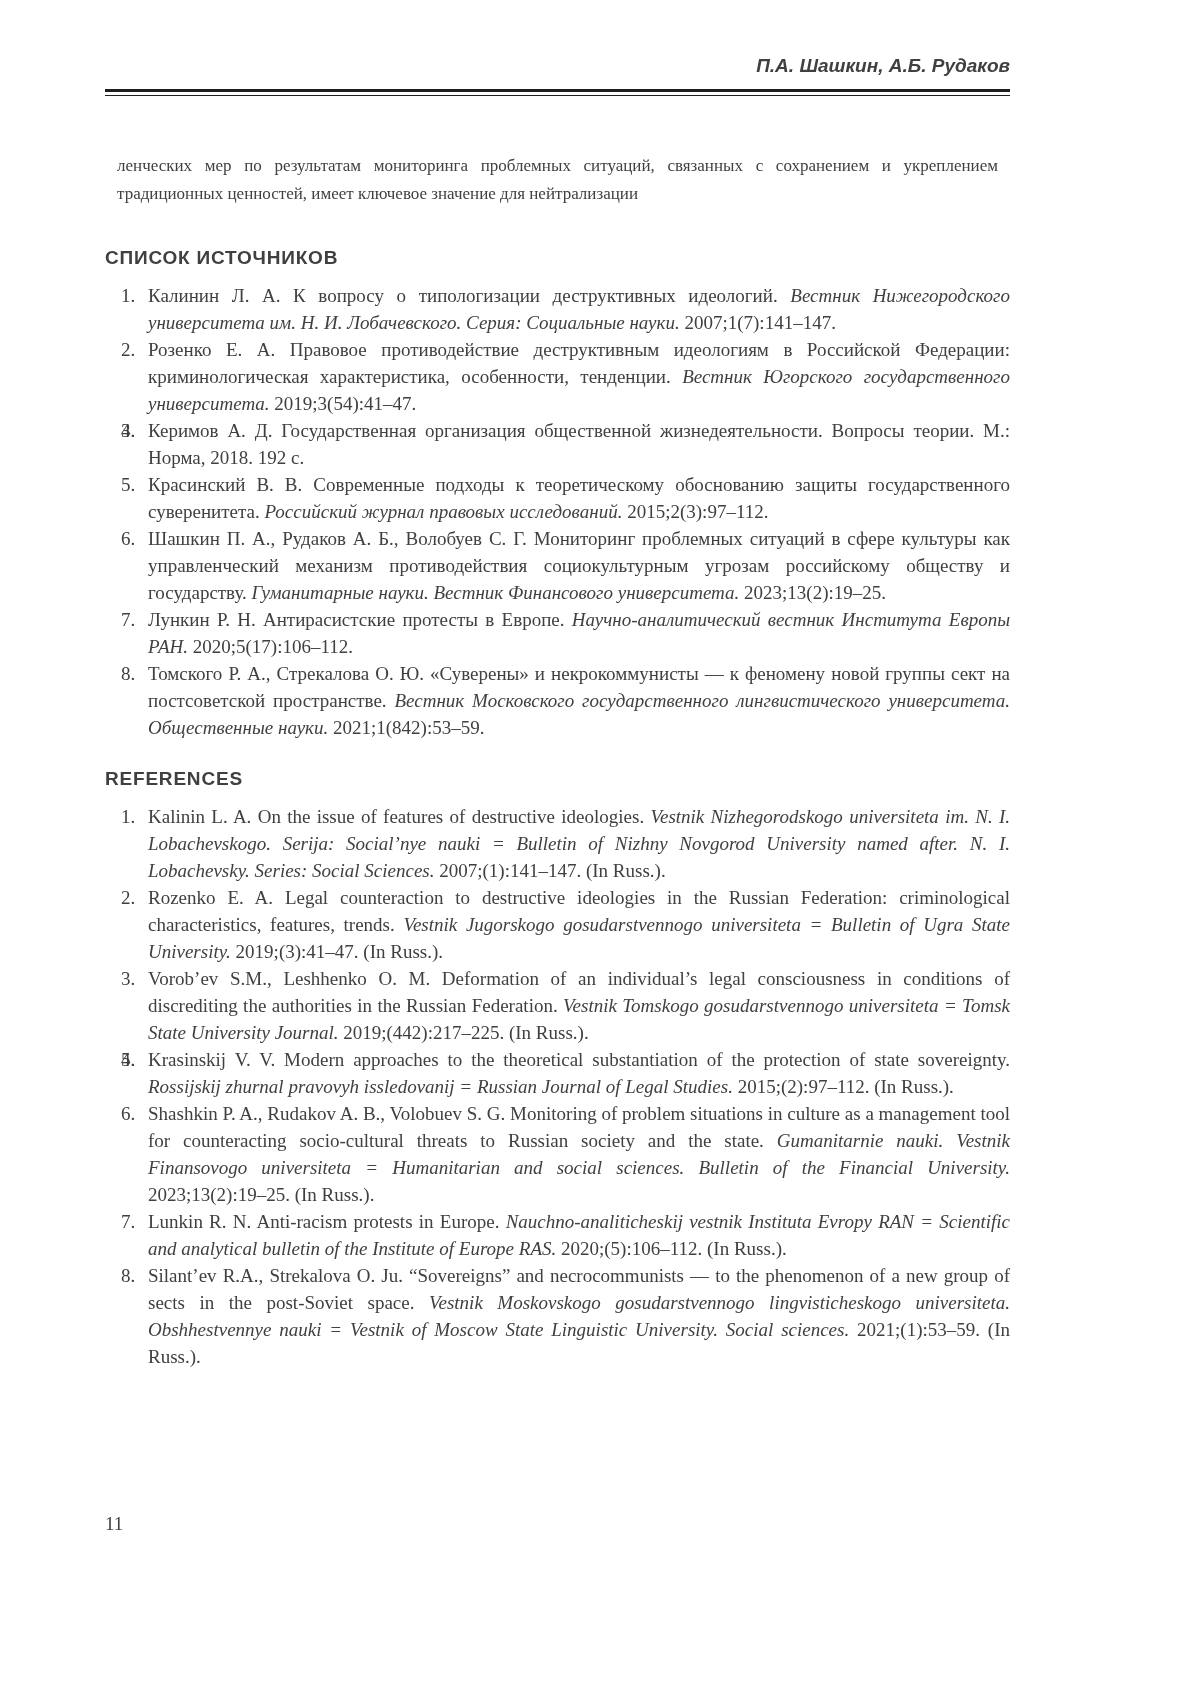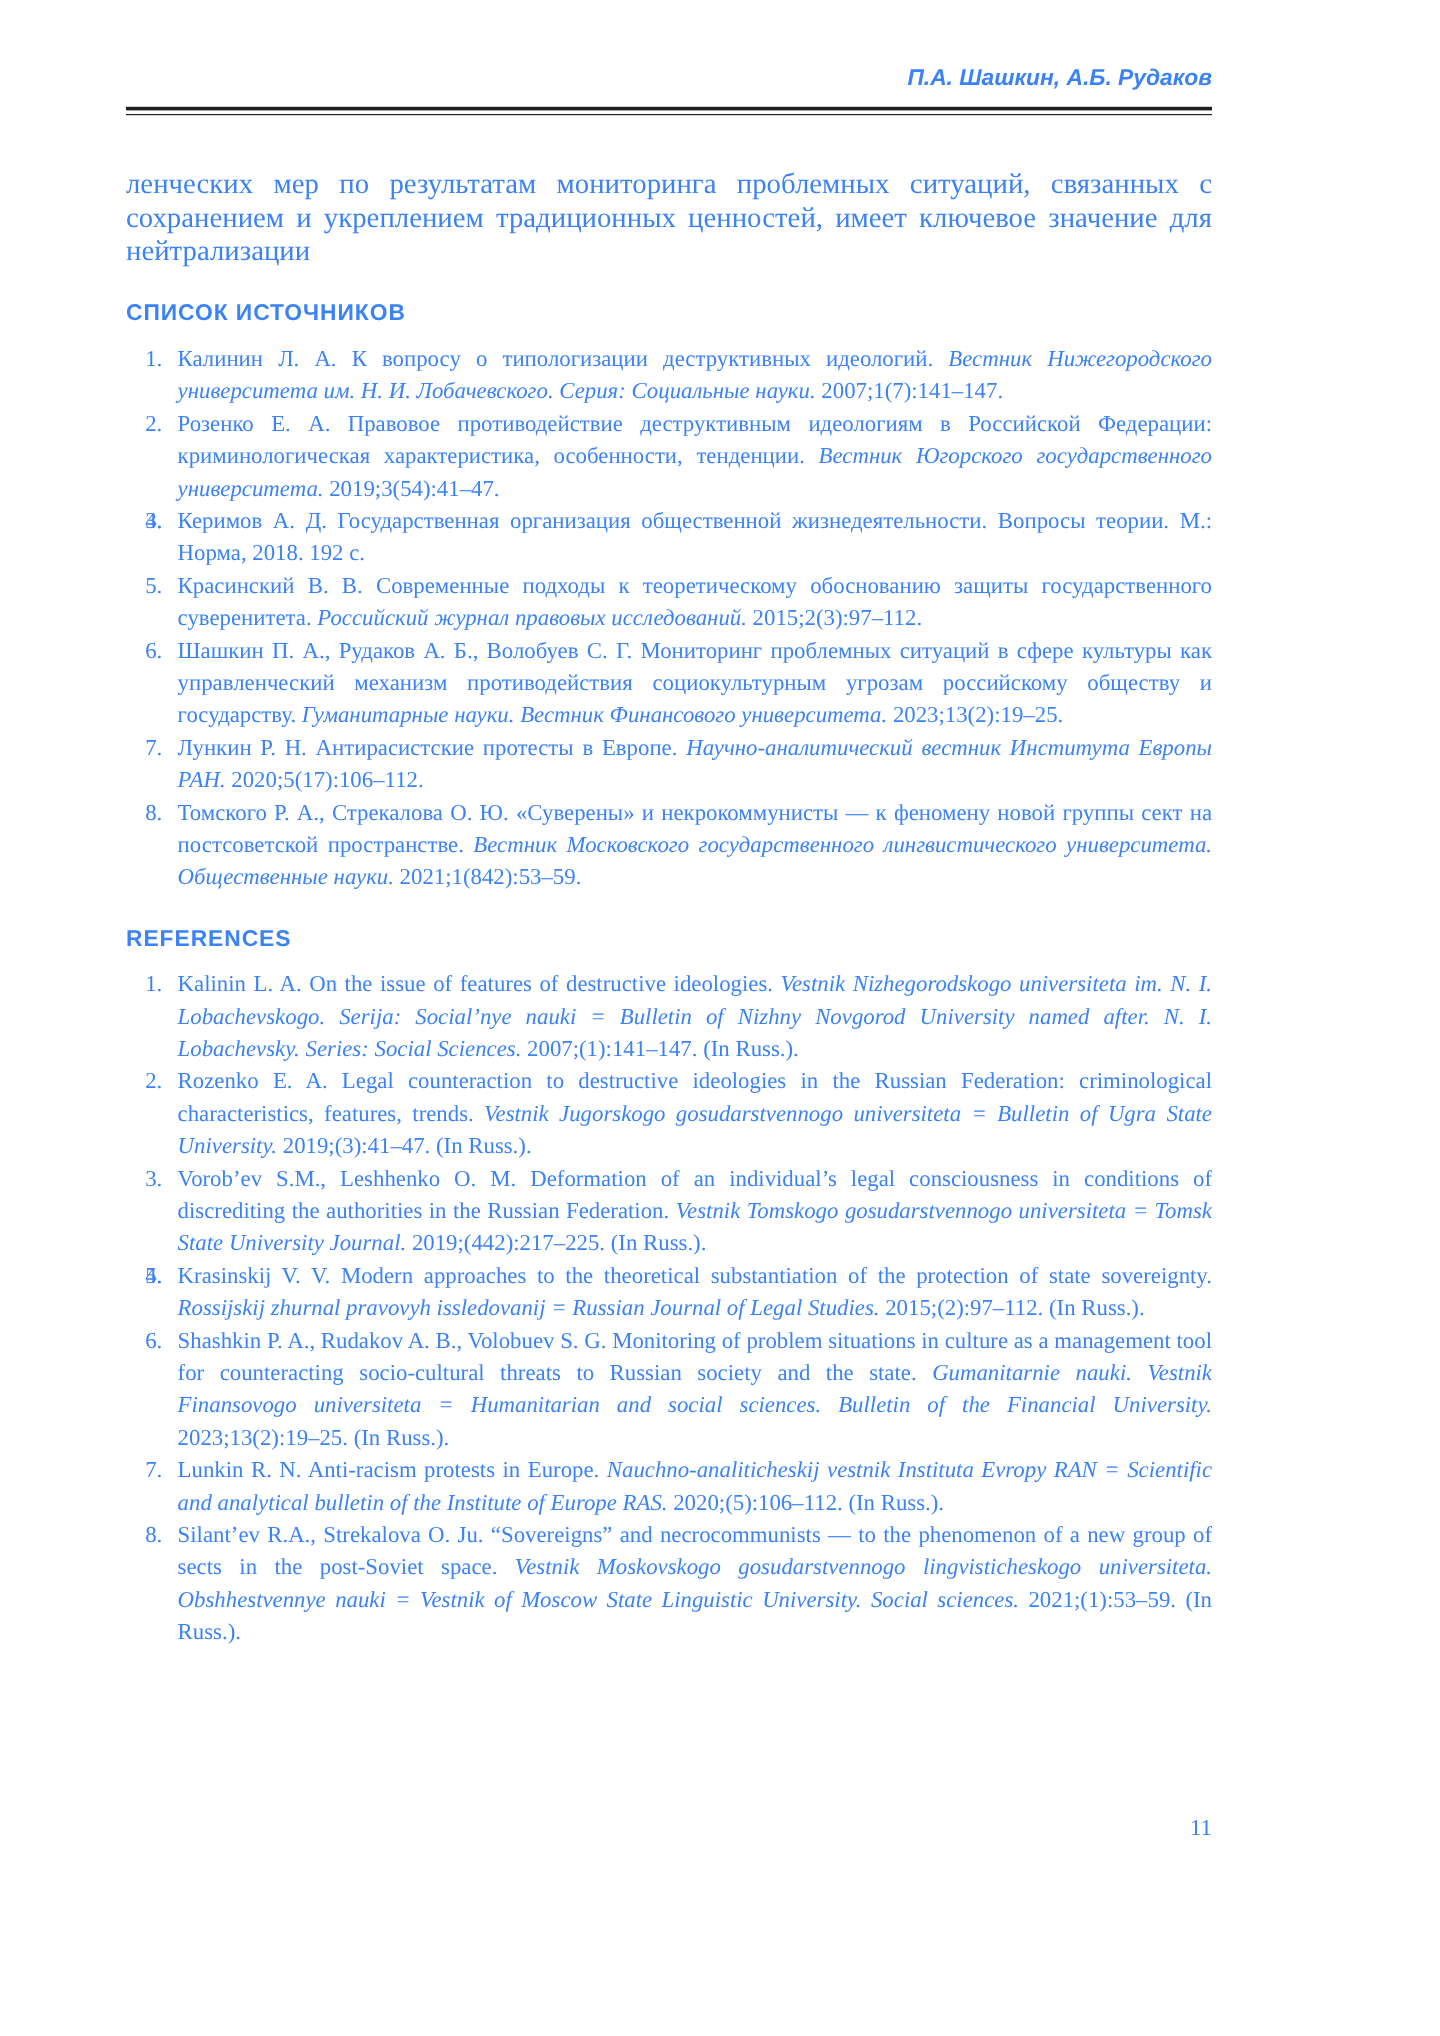--- a/index.html
+++ b/index.html
@@ -4,21 +4,21 @@
 <style>
   html, body { margin: 0; padding: 0; background: #ffffff; }
   .page {
     position: relative;
     width: 1200px;
     height: 1697px;
     box-sizing: border-box;
     background: #ffffff;
     padding: 55px 190px 0 105px;
     font-family: "Liberation Serif", "DejaVu Serif", serif;
-    color: #3b82f6;
+    color: #404040;
     overflow: hidden;
   }
   .running-head {
     text-align: right;
     font-family: "Liberation Sans", "DejaVu Sans", sans-serif;
     font-style: italic;
     font-weight: 600;
     font-size: 19px;
     margin-bottom: 12px;
   }
@@ -27,22 +27,22 @@
     border-top: 3.5px solid #1f1f1f;
     border-bottom: 1px solid #1f1f1f;
   }
   .intro {
     display: flex;
     gap: 24px;
     margin-top: 44px;
   }
   .intro p {
     flex: 1;
-    margin: 0;
-    font-size: 24px;
+    margin: 12px;
+    font-size: 17px;
     line-height: 28px;
     text-align: justify;
   }
   .section-title {
     font-family: "Liberation Sans", "DejaVu Sans", sans-serif;
     font-weight: 700;
     font-size: 19px;
     letter-spacing: 0.8px;
     margin: 27px 0 13px 0;
   }
@@ -60,21 +60,21 @@
     position: absolute;
     left: 16px;
     top: 0;
   }
   .ref em { font-style: italic; }
   .page-footer {
     position: absolute;
     left: 105px;
     width: 905px;
     bottom: 162px;
-    text-align: right;
+    text-align: left;
     font-size: 19px;
   }
 </style>
 </head>
 <body>
 
 <div class="page">
 
   <header>
     <div class="running-head">П.А. Шашкин, А.Б. Рудаков</div>

